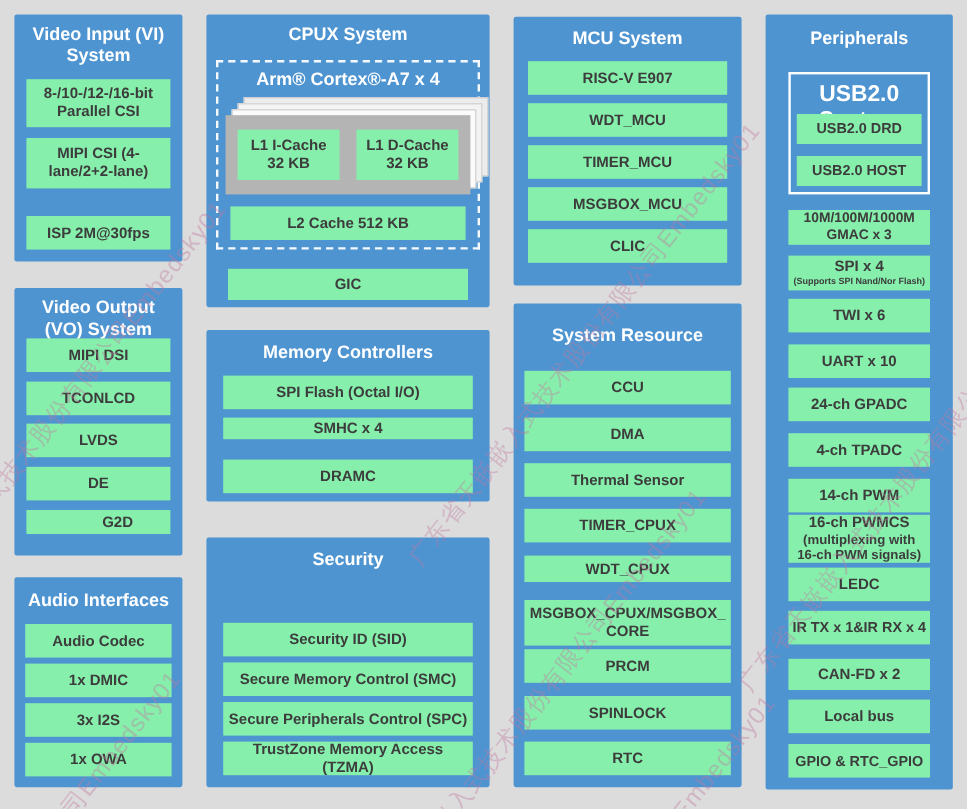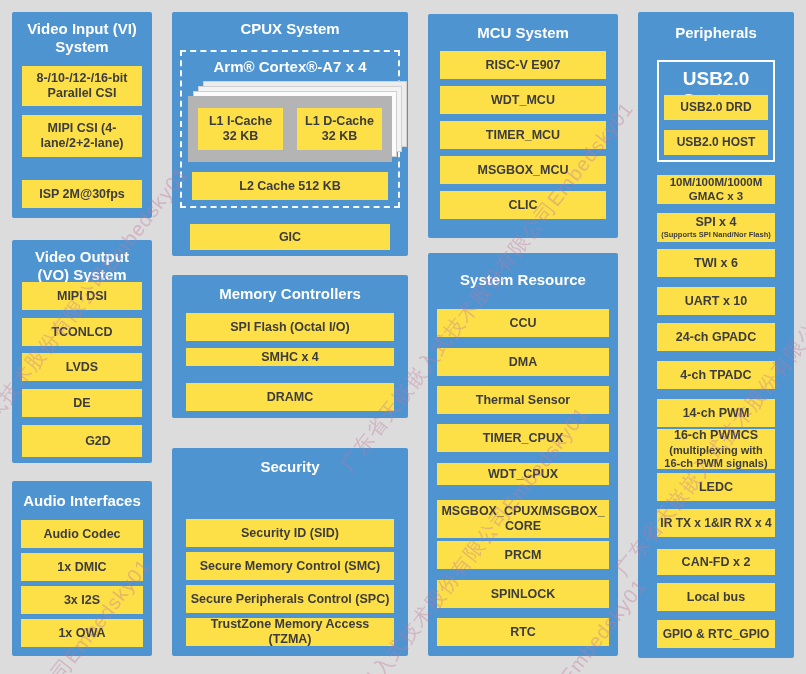--- a/index.html
+++ b/index.html
@@ -22,21 +22,21 @@
   .panel-title{
     text-align:center;
     font-weight:700;
     font-size:15px;
     line-height:1.22;
     color:#ffffff;
     padding:0 8px;
   }
   .box{
     position:absolute;
-    background:#fde047;
+    background:#86efac;
     color:#3c3c3c;
     display:flex;
     flex-direction:column;
     align-items:center;
     justify-content:center;
     text-align:center;
     font-size:12.5px;
     font-weight:600;
     line-height:1.18;
     box-sizing:border-box;
@@ -108,21 +108,21 @@
     <div class="box" style="left:10px;top:103px;width:120px;height:42px;">MIPI CSI (4-lane/2+2-lane)</div>
     <div class="box" style="left:10px;top:168px;width:120px;height:28px;">ISP 2M@30fps</div>
   </div>
 
   <div class="panel" style="left:12px;top:240px;width:140px;height:223px;">
     <div class="panel-title" style="padding-top:8px;">Video Output (VO) System</div>
     <div class="box" style="left:10px;top:42px;width:120px;height:28px;">MIPI DSI</div>
     <div class="box" style="left:10px;top:78px;width:120px;height:28px;text-align:right;">TCONLCD</div>
     <div class="box" style="left:10px;top:113px;width:120px;height:28px;">LVDS</div>
     <div class="box" style="left:10px;top:149px;width:120px;height:28px;">DE</div>
-    <div class="box" style="left:10px;top:185px;width:120px;height:32px;padding-left:35px;">G2D</div>
+    <div class="box" style="left:10px;top:185px;width:120px;height:20px;padding-left:35px;">G2D</div>
   </div>
 
   <div class="panel" style="left:12px;top:481px;width:140px;height:175px;">
     <div class="panel-title" style="padding-top:11px;">Audio Interfaces</div>
     <div class="box" style="left:9px;top:39px;width:122px;height:28px;">Audio Codec</div>
     <div class="box" style="left:9px;top:72px;width:122px;height:28px;">1x DMIC</div>
     <div class="box" style="left:9px;top:105px;width:122px;height:28px;">3x I2S</div>
     <div class="box" style="left:9px;top:138px;width:122px;height:28px;">1x OWA</div>
   </div>
 

